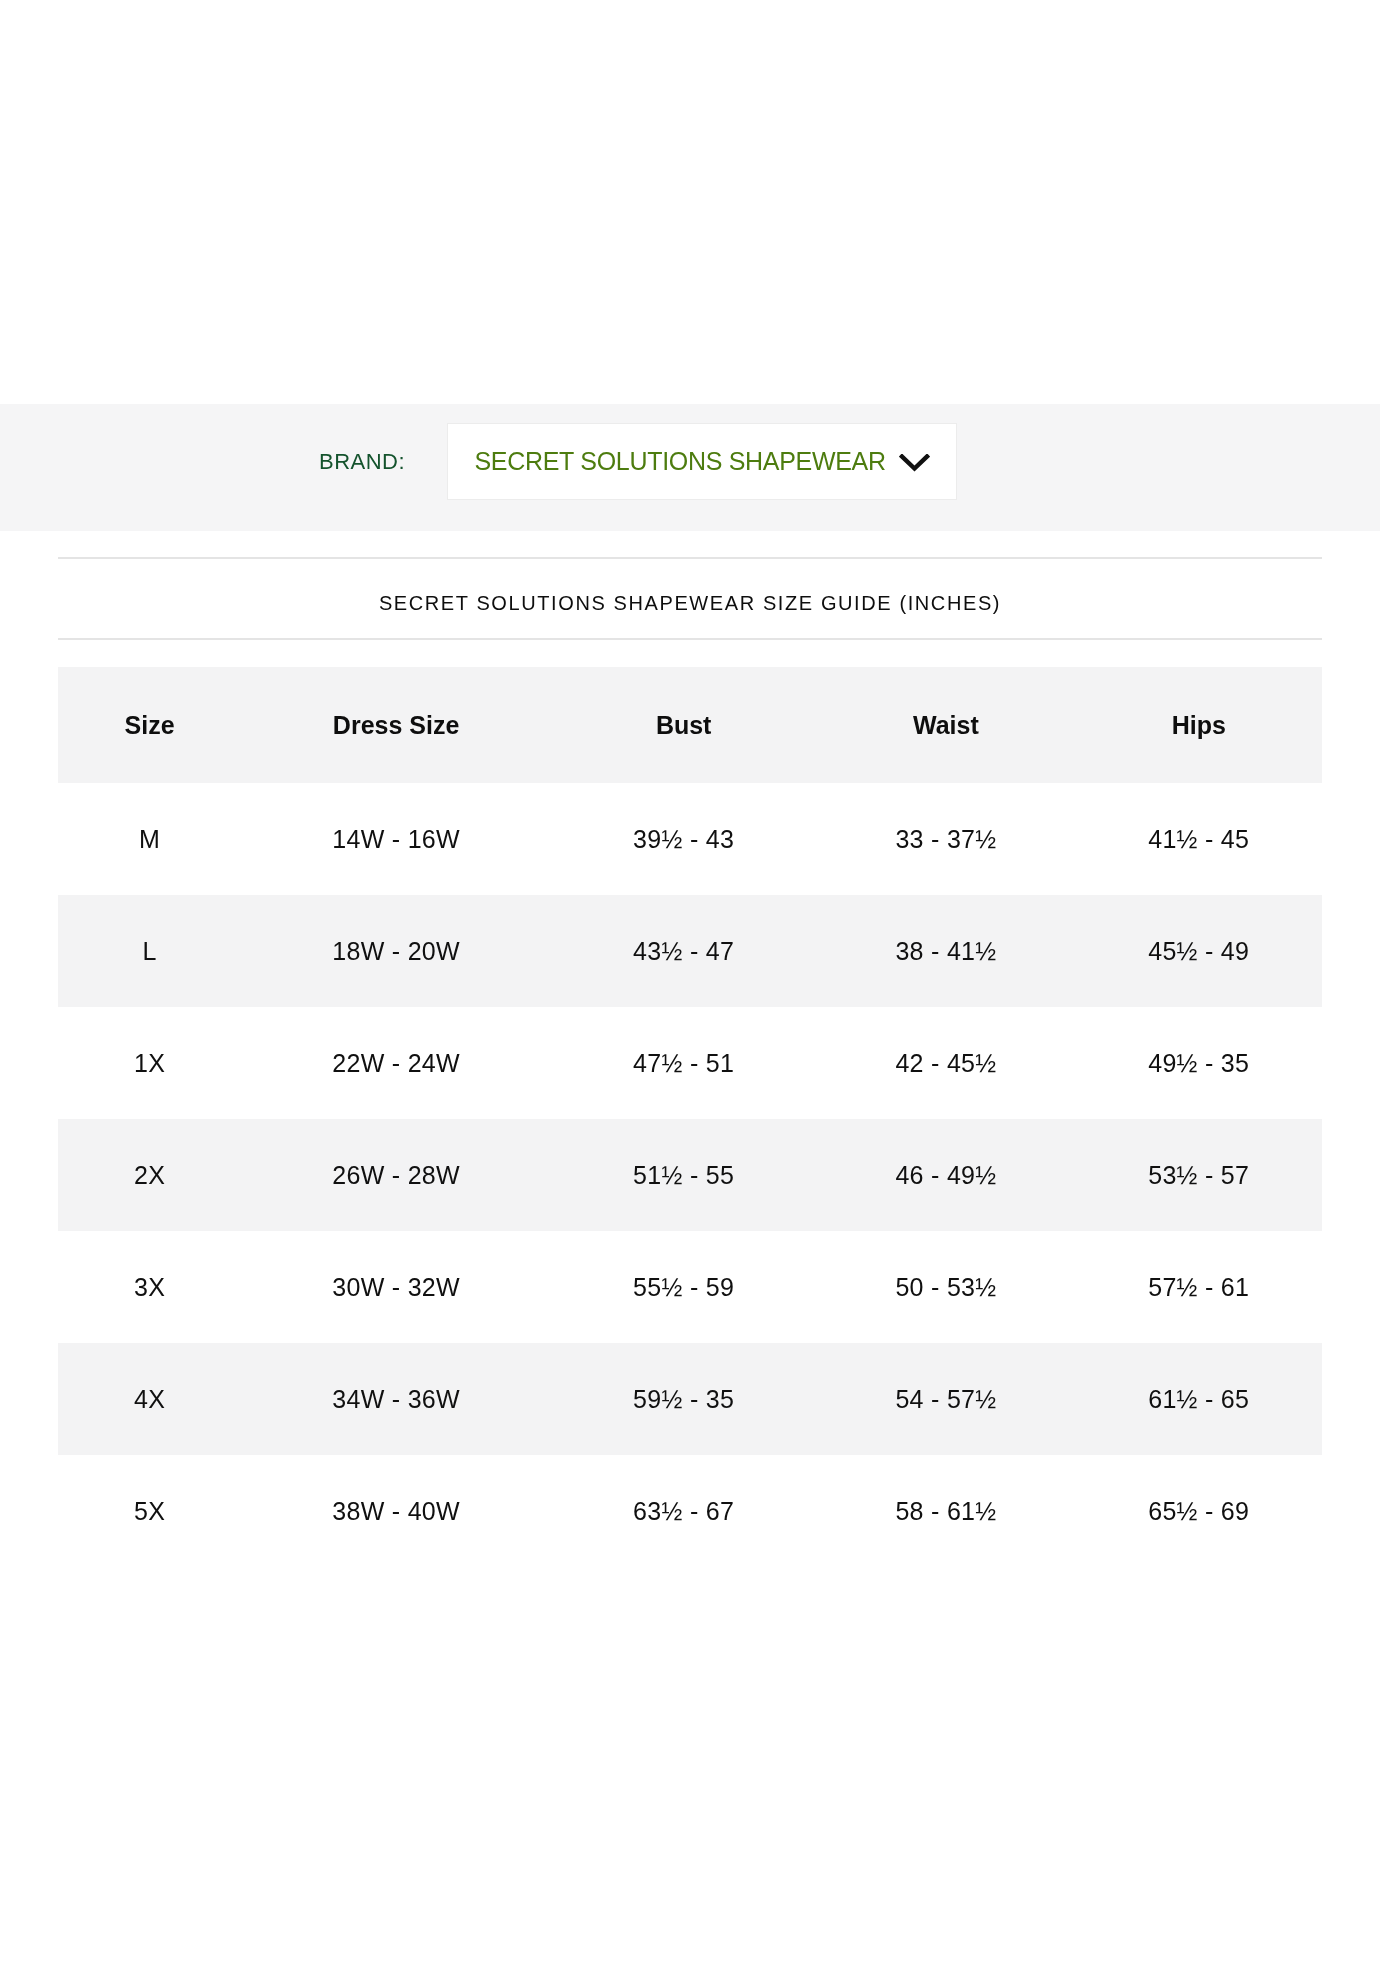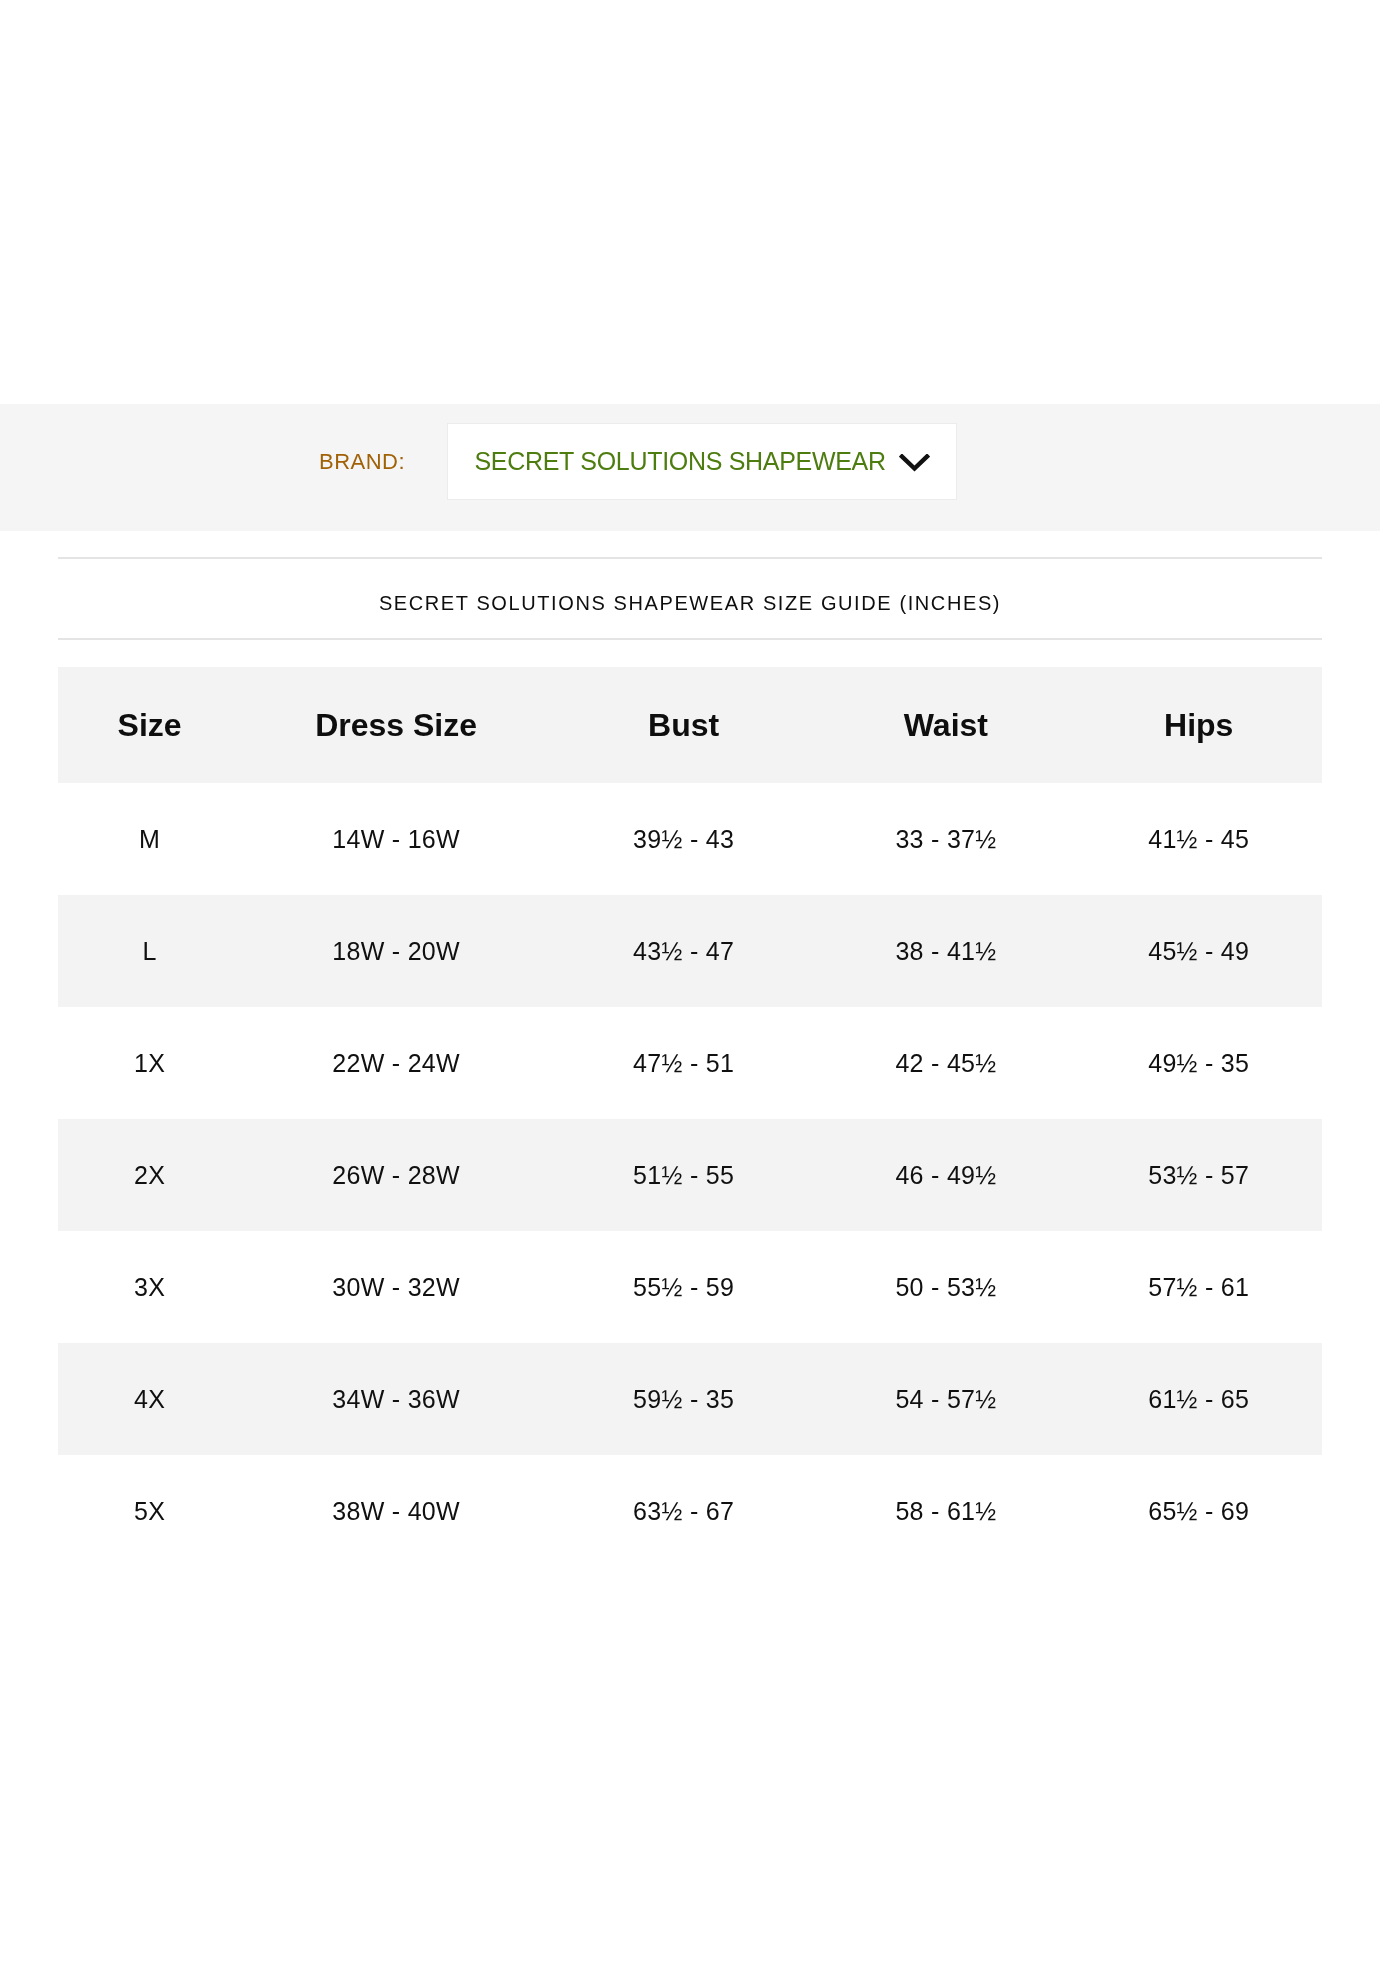--- a/index.html
+++ b/index.html
@@ -18,21 +18,21 @@
   }
   .brand-row {
     display:flex;
     align-items:center;
     padding-top:19px;
     padding-left:319px;
   }
   .brand-label {
     font-size:22px;
     letter-spacing:0.5px;
-    color:#a16207;
+    color:#14532d;
     margin-right:42px;
     white-space:nowrap;
   }
   .brand-dropdown {
     width:510px;
     height:77px;
     background:#ffffff;
     border:1px solid #ececec;
     display:flex;
     align-items:center;
@@ -70,21 +70,21 @@
   .rule-bottom { margin-bottom:27px; }
   table.size-table {
     width:1264px;
     margin:0 58px;
     border-collapse:collapse;
     table-layout:fixed;
   }
   .size-table th {
     height:116px;
     background:#f3f3f4;
-    font-size:32px;
+    font-size:25px;
     font-weight:bold;
     text-align:center;
     color:#0e0e0e;
   }
   .size-table td {
     height:112px;
     font-size:25px;
     font-weight:normal;
     text-align:center;
     color:#101010;

